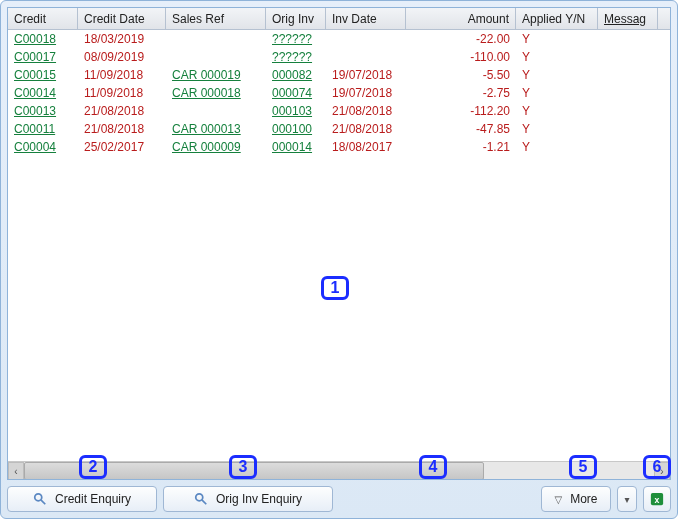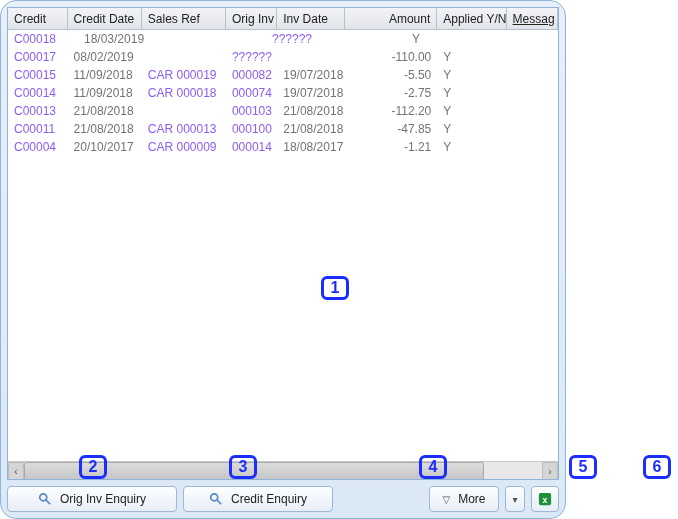--- a/index.html
+++ b/index.html
@@ -6,24 +6,24 @@
   body {
     margin: 0;
     font-family: Tahoma, Arial, sans-serif;
     font-size: 12px;
     background: #ffffff;
     width: 678px;
     height: 519px;
     overflow: hidden;
   }
   .window {
-    width: 566px;
+    width: 678px;
     height: 519px;
     border: 1px solid #8fb3d9;
-    border-radius: 16px;
+    border-radius: 6px;
     background: linear-gradient(#e6effa, #dbe8f5);
     position: relative;
     display: flex;
     flex-direction: column;
     padding: 6px;
   }
   .table-wrap {
     border: 1px solid #8fb3d9;
     background: #fff;
     flex: 1;
@@ -52,23 +52,23 @@
   }
   .tr {
     display: flex;
     height: 18px;
     line-height: 18px;
   }
   .td {
     padding: 0 6px;
     white-space: nowrap;
     overflow: hidden;
-    color: #737373;
-  }
-  .link { color: #8b5cf6; cursor: pointer; }
+    color: #b91c1c;
+  }
+  .link { color: #15803d; cursor: pointer; text-decoration: underline; }
   .w-credit { width: 70px; }
   .w-date   { width: 88px; }
   .w-sref   { width: 100px; }
   .w-orig   { width: 60px; }
   .w-invd   { width: 80px; }
   .w-amt    { width: 110px; text-align: right; }
   .w-appl   { width: 82px; }
   .w-msg    { width: 60px; text-decoration: underline; }
   .hscroll {
     height: 18px;
@@ -148,26 +148,27 @@
       <div class="th w-appl">Applied Y/N</div>
       <div class="th w-msg">Messag</div>
     </div>
     <div class="tbody" id="tbody">
         <div class="tr">
           <div class="td w-credit link">C00018</div>
           <div class="td w-date">18/03/2019</div>
           <div class="td w-sref"></div>
           <div class="td w-orig link">??????</div>
           <div class="td w-invd"></div>
+          <div class="td w-amt">-22.00</div>
           <div class="td w-appl">Y</div>
           <div class="td w-msg"></div>
         </div>
         <div class="tr">
           <div class="td w-credit link">C00017</div>
-          <div class="td w-date">08/02/2019</div>
+          <div class="td w-date">08/09/2019</div>
           <div class="td w-sref"></div>
           <div class="td w-orig link">??????</div>
           <div class="td w-invd"></div>
           <div class="td w-amt">-110.00</div>
           <div class="td w-appl">Y</div>
           <div class="td w-msg"></div>
         </div>
         <div class="tr">
           <div class="td w-credit link">C00015</div>
           <div class="td w-date">11/09/2018</div>
@@ -203,21 +204,21 @@
           <div class="td w-date">21/08/2018</div>
           <div class="td w-sref link">CAR 000013</div>
           <div class="td w-orig link">000100</div>
           <div class="td w-invd">21/08/2018</div>
           <div class="td w-amt">-47.85</div>
           <div class="td w-appl">Y</div>
           <div class="td w-msg"></div>
         </div>
         <div class="tr">
           <div class="td w-credit link">C00004</div>
-          <div class="td w-date">20/10/2017</div>
+          <div class="td w-date">25/02/2017</div>
           <div class="td w-sref link">CAR 000009</div>
           <div class="td w-orig link">000014</div>
           <div class="td w-invd">18/08/2017</div>
           <div class="td w-amt">-1.21</div>
           <div class="td w-appl">Y</div>
           <div class="td w-msg"></div>
         </div>
       </div>
     <div class="hscroll">
       <div class="arrow left">‹</div>
@@ -227,38 +228,38 @@
   </div>
 
   <div class="callout" style="left:320px; top:275px;">1</div>
   <div class="callout" style="left:78px;  top:454px;">2</div>
   <div class="callout" style="left:228px; top:454px;">3</div>
   <div class="callout" style="left:418px; top:454px;">4</div>
   <div class="callout" style="left:568px; top:454px;">5</div>
   <div class="callout" style="left:642px; top:454px;">6</div>
 
   <div class="toolbar">
+    <div class="btn" style="width:150px">
+      <span class="icon">
+        <svg viewBox="0 0 16 16" width="14" height="14">
+            <circle cx="6" cy="6" r="4" fill="none" stroke="#5b88c2" stroke-width="2"></circle>
+            <line x1="9" y1="9" x2="14" y2="14" stroke="#5b88c2" stroke-width="2"></line>
+          </svg>
+      </span>
+      <span>Credit Enquiry</span>
+    </div>
     <div class="btn" style="width:170px">
       <span class="icon">
         <svg viewBox="0 0 16 16" width="14" height="14">
             <circle cx="6" cy="6" r="4" fill="none" stroke="#5b88c2" stroke-width="2"></circle>
             <line x1="9" y1="9" x2="14" y2="14" stroke="#5b88c2" stroke-width="2"></line>
           </svg>
       </span>
       <span>Orig Inv Enquiry</span>
     </div>
-    <div class="btn" style="width:150px">
-      <span class="icon">
-        <svg viewBox="0 0 16 16" width="14" height="14">
-            <circle cx="6" cy="6" r="4" fill="none" stroke="#5b88c2" stroke-width="2"></circle>
-            <line x1="9" y1="9" x2="14" y2="14" stroke="#5b88c2" stroke-width="2"></line>
-          </svg>
-      </span>
-      <span>Credit Enquiry</span>
-    </div>
     <div style="flex:1"></div>
     <div class="btn btn-more" style="width:70px">
       <span class="chev">▽</span>
       <span>More</span>
     </div>
     <div class="btn btn-drop">
       <span class="chev">▾</span>
     </div>
     <div class="btn btn-exc">
       <span class="icon">

